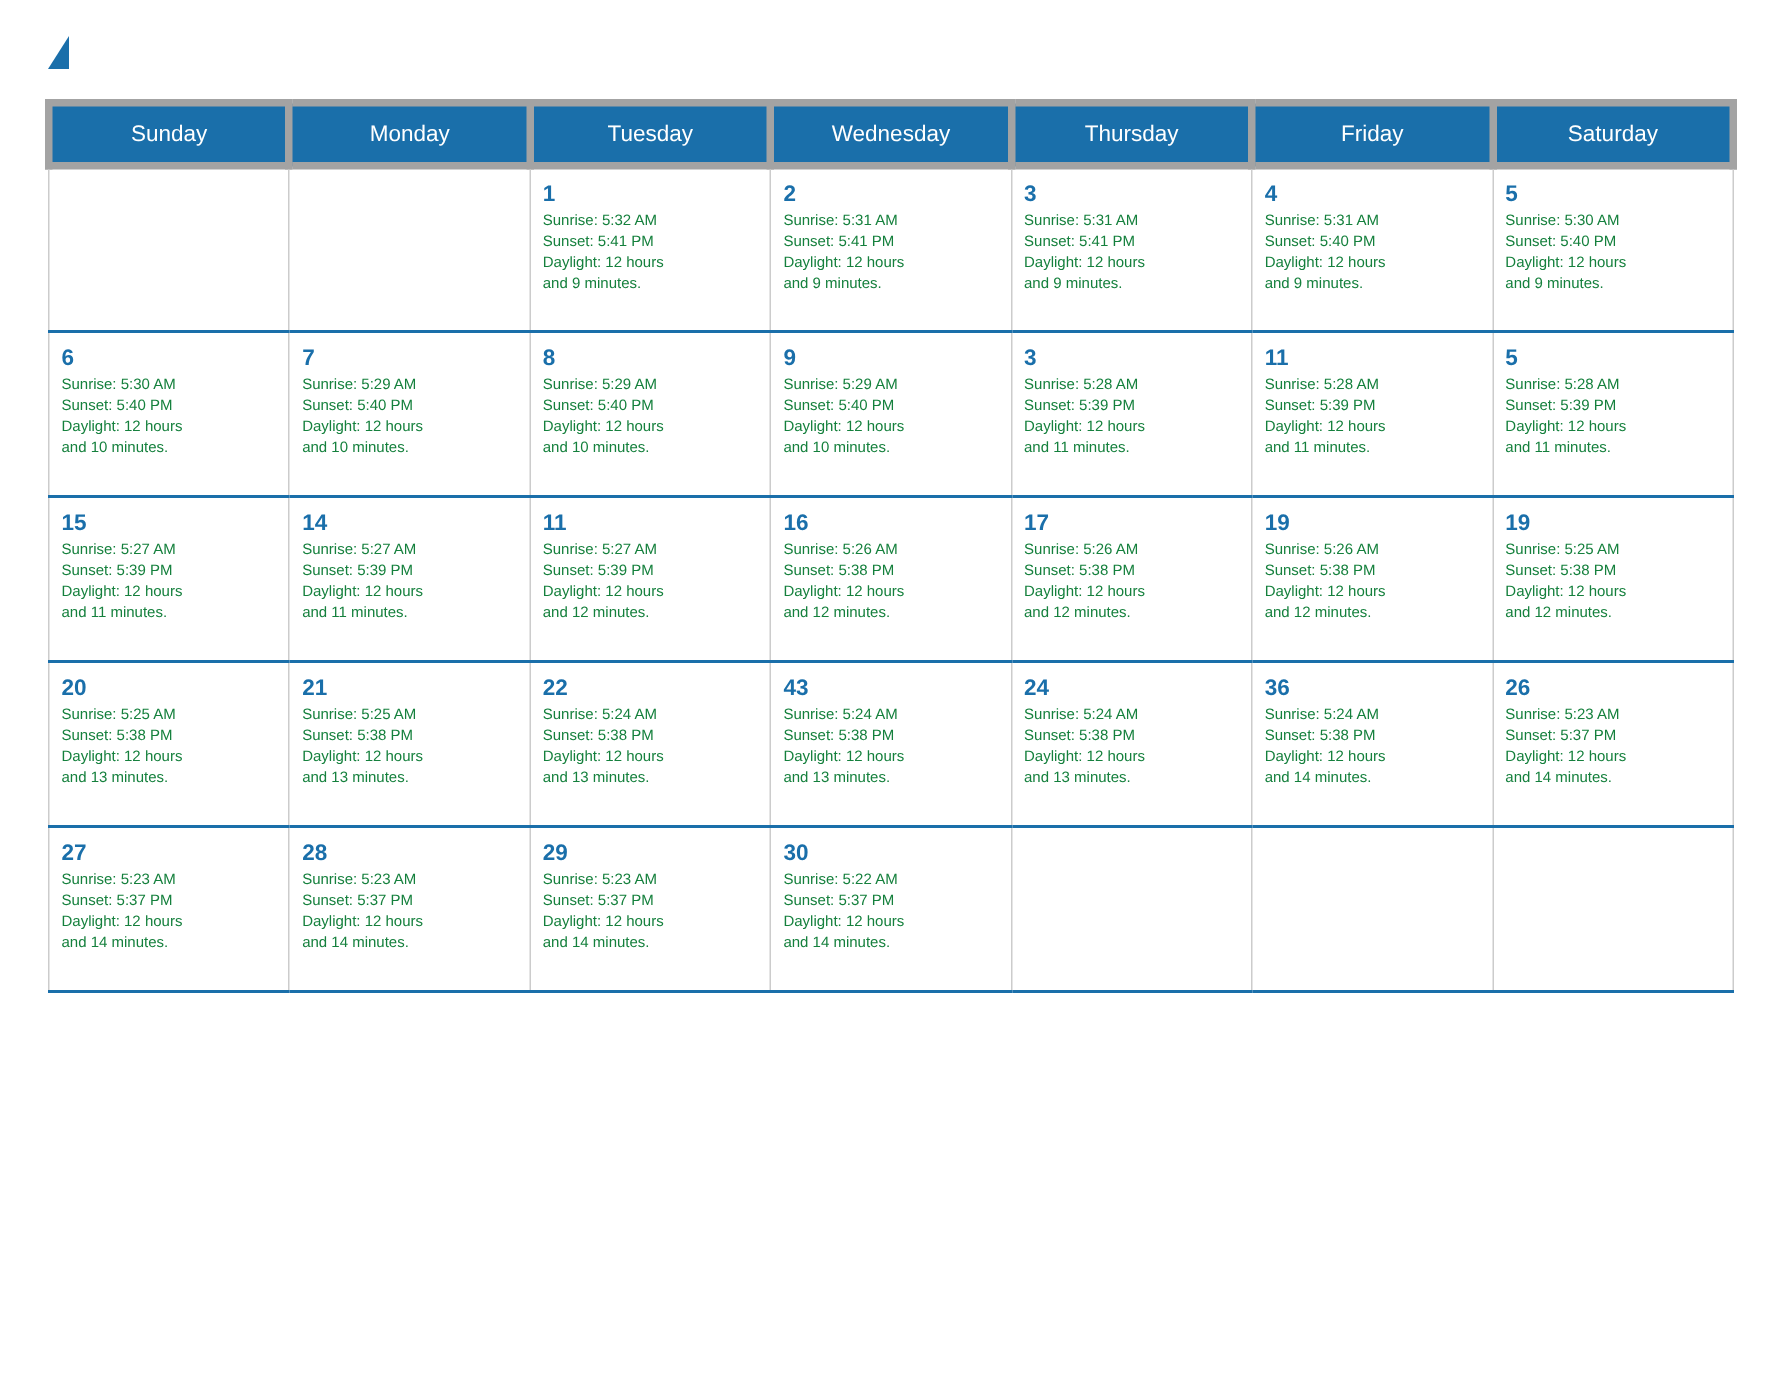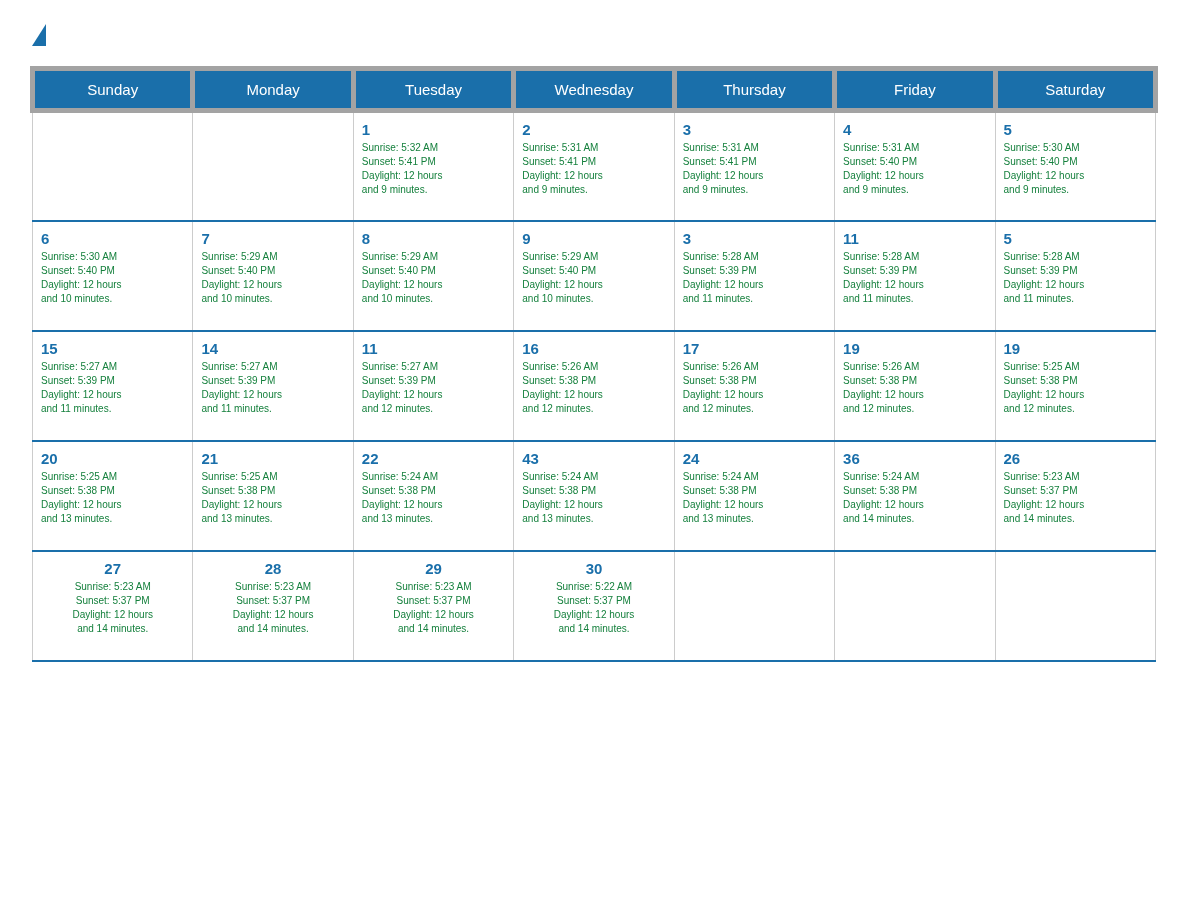--- a/index.html
+++ b/index.html
@@ -91,21 +91,20 @@
       display: block;
       margin-bottom: 3px;
     }
     tbody tr td .sun-info {
       color: #15803d;
       line-height: 1.4;
       font-size: 10px;
     }
     tbody tr:last-child td {
       border-bottom: 2px solid #1a6faa;
-      text-align: center;
     }
     tbody tr td:first-child {
       border-left: 1px solid #ccc;
     }
     
     tbody tr td {
       border-top: 2px solid #1a6faa;
     }
   </style>
 </head>

